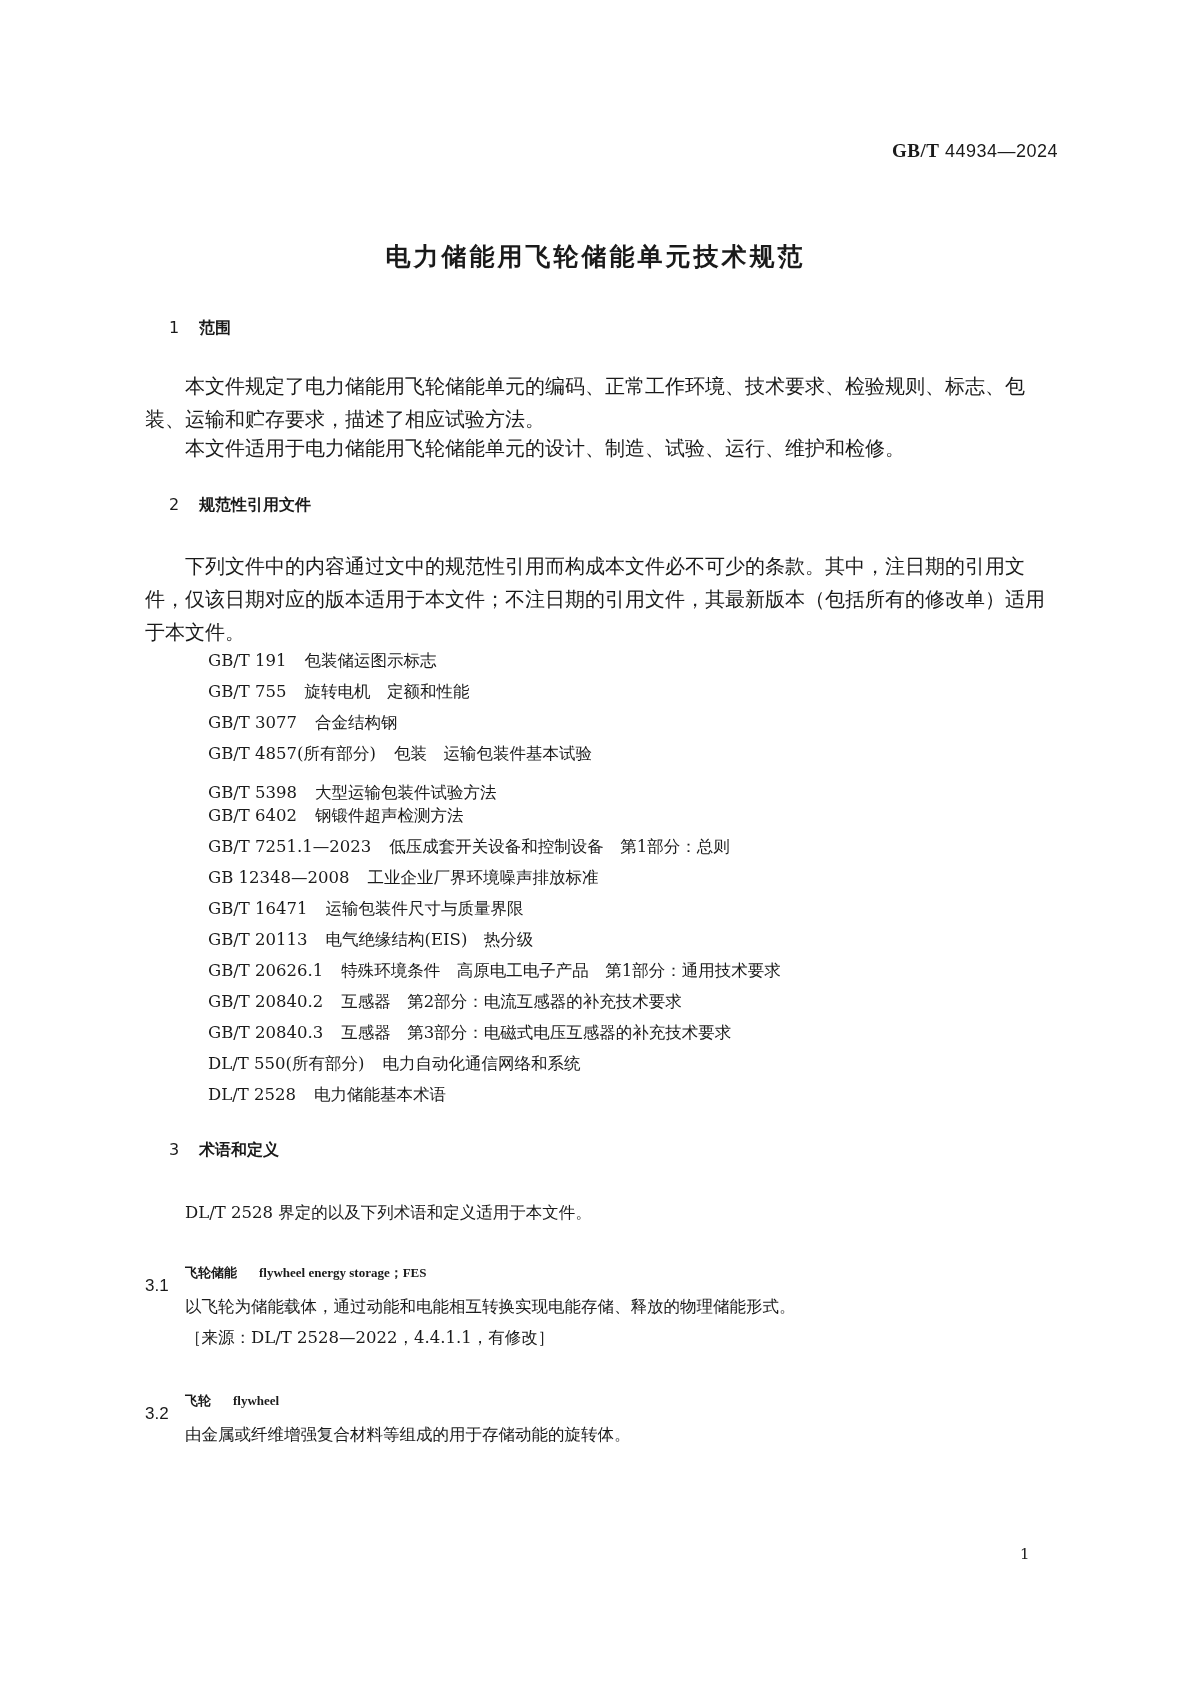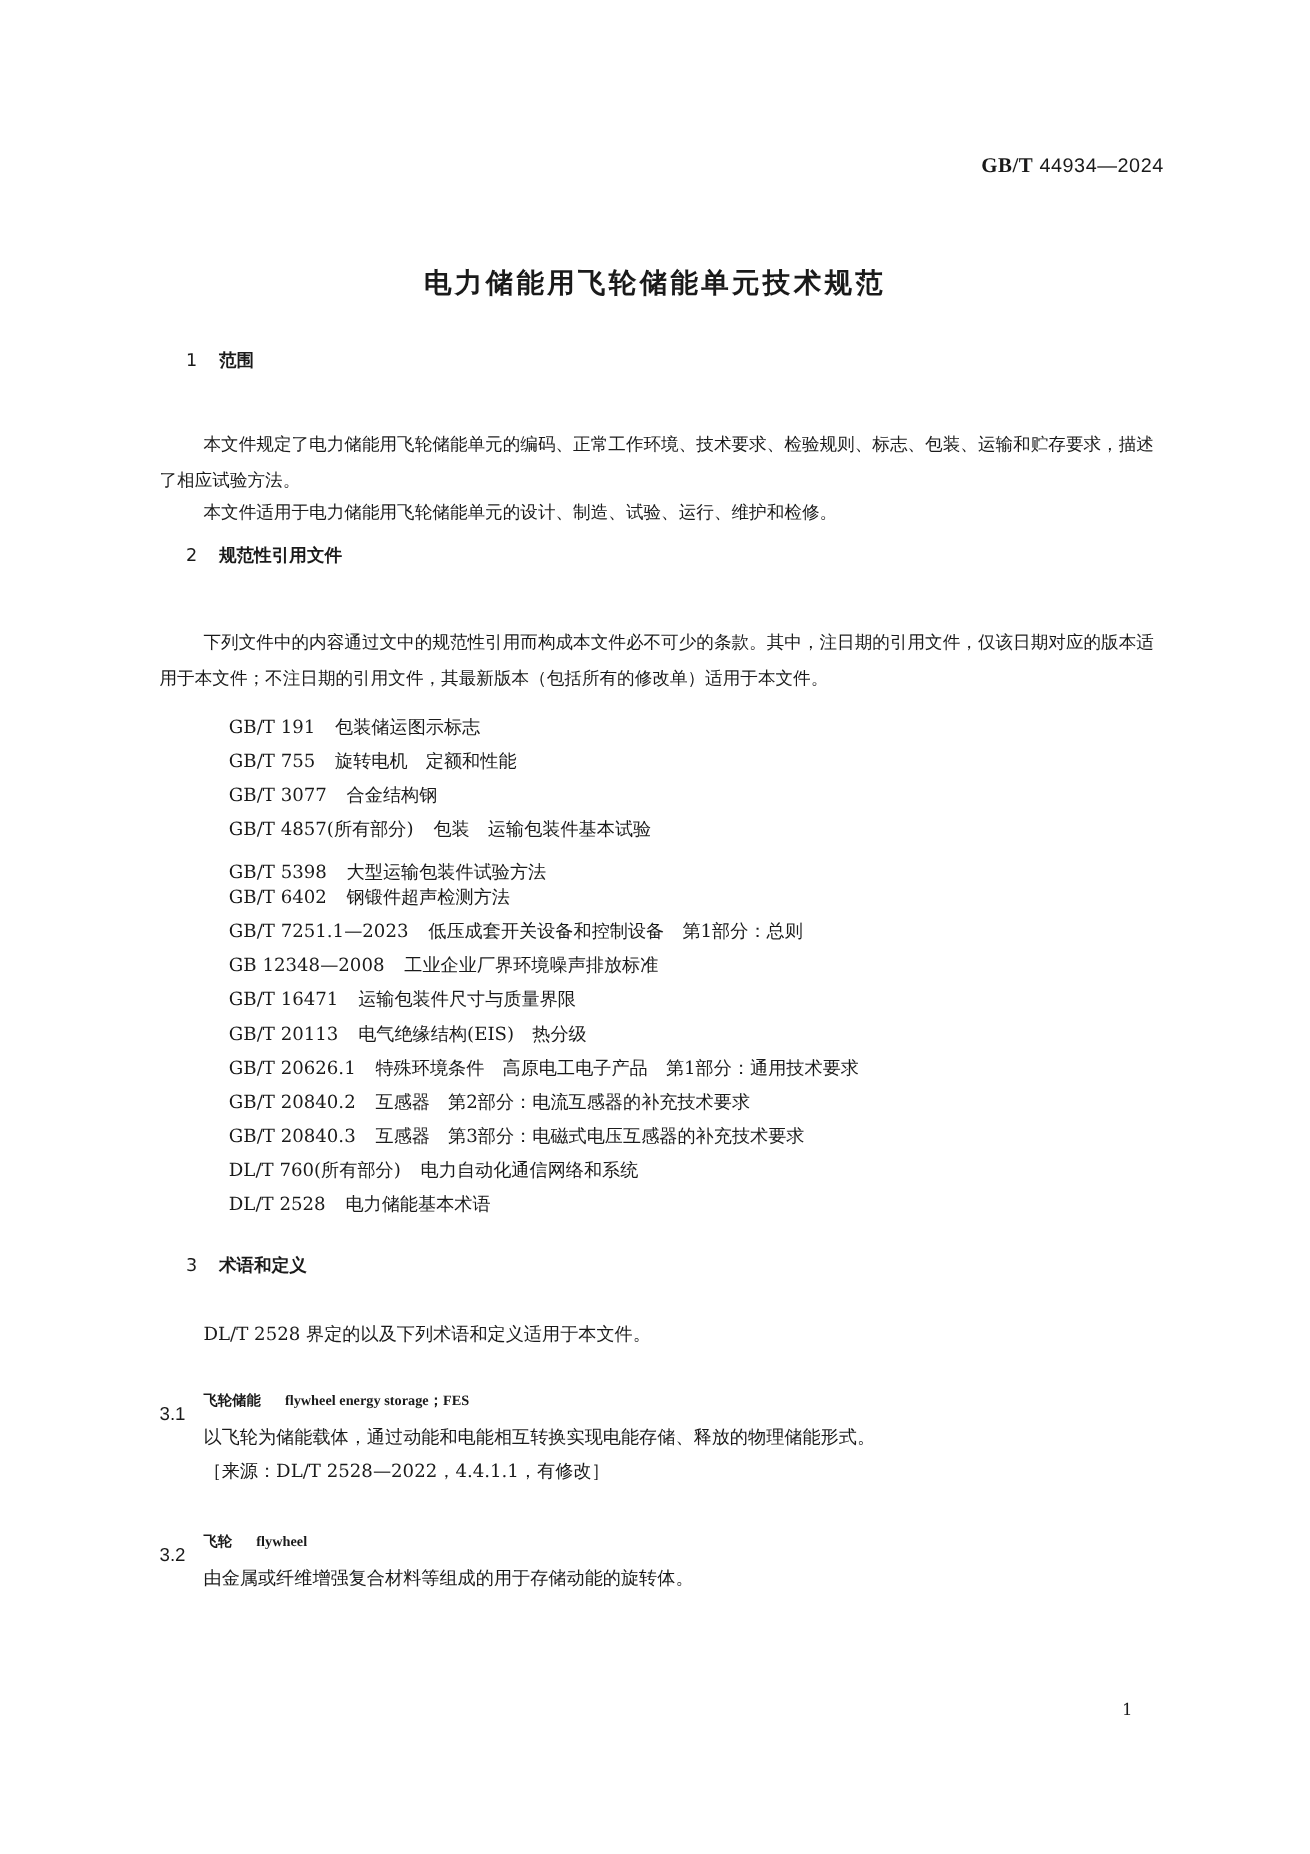--- a/index.html
+++ b/index.html
@@ -8,21 +8,21 @@
     font-family: "DejaVu Serif", "Liberation Serif", serif;
     color: #1a1a1a;
   }
   .abs { position: absolute; white-space: nowrap; }
   .std-code { right: 133px; top: 140px; font-size: 18px; font-family: "Liberation Sans", sans-serif; letter-spacing: 0.5px; }
   .std-code b { font-family: "Liberation Serif", serif; font-weight: bold; font-size: 19px; }
   .doc-title { left: 0; width: 1191px; text-align: center; top: 240px; font-size: 25px; font-family: "DejaVu Sans", sans-serif; letter-spacing: 3px; font-weight: bold; }
   .sec-head { left: 145px; font-size: 16px; font-family: "DejaVu Sans", sans-serif; font-weight: bold; margin-left: 24px; }
   .sec-head .num { display: inline-block; width: 30px; font-weight: normal; }
   .para { left: 185px; font-size: 16.5px; line-height: 33px; }
-  .wrap { left: 145px; width: 910px; white-space: normal; text-indent: 40px; font-size: 16px; line-height: 33px; margin-top: 17px; }
+  .wrap { left: 145px; width: 910px; white-space: normal; text-indent: 40px; font-size: 20px; line-height: 33px; }
   .ref-item { left: 185px; font-size: 16.5px; }
   .ref-item .code { display: inline-block; margin-right: 18px; margin-left: 23px; }
   .clause-num { left: 145px; font-size: 17px; font-family: "Liberation Sans", sans-serif; margin-top: 44px; }
   .term { left: 185px; font-size: 13px; font-weight: bold; }
   .term .en { margin-left: 22px; font-family: "Liberation Serif", serif; }
   .page-num { left: 1020px; top: 1545px; font-size: 15px; }
 </style>
 </head>
 <body>
 
@@ -43,21 +43,21 @@
 <div class="abs ref-item" style="top:743px"><span class="code">GB/T 4857(所有部分)</span><span>包装　运输包装件基本试验</span></div>
 <div class="abs ref-item" style="top:782px"><span class="code">GB/T 5398</span><span>大型运输包装件试验方法</span></div>
 <div class="abs ref-item" style="top:805px"><span class="code">GB/T 6402</span><span>钢锻件超声检测方法</span></div>
 <div class="abs ref-item" style="top:836px"><span class="code">GB/T 7251.1—2023</span><span>低压成套开关设备和控制设备　第1部分：总则</span></div>
 <div class="abs ref-item" style="top:867px"><span class="code">GB 12348—2008</span><span>工业企业厂界环境噪声排放标准</span></div>
 <div class="abs ref-item" style="top:898px"><span class="code">GB/T 16471</span><span>运输包装件尺寸与质量界限</span></div>
 <div class="abs ref-item" style="top:929px"><span class="code">GB/T 20113</span><span>电气绝缘结构(EIS)　热分级</span></div>
 <div class="abs ref-item" style="top:960px"><span class="code">GB/T 20626.1</span><span>特殊环境条件　高原电工电子产品　第1部分：通用技术要求</span></div>
 <div class="abs ref-item" style="top:991px"><span class="code">GB/T 20840.2</span><span>互感器　第2部分：电流互感器的补充技术要求</span></div>
 <div class="abs ref-item" style="top:1022px"><span class="code">GB/T 20840.3</span><span>互感器　第3部分：电磁式电压互感器的补充技术要求</span></div>
-<div class="abs ref-item" style="top:1053px"><span class="code">DL/T 760(所有部分)</span><span>电力自动化通信网络和系统</span></div>
+<div class="abs ref-item" style="top:1053px"><span class="code">DL/T 550(所有部分)</span><span>电力自动化通信网络和系统</span></div>
 <div class="abs ref-item" style="top:1084px"><span class="code">DL/T 2528</span><span>电力储能基本术语</span></div>
 
 <div class="abs sec-head" style="top:1140px"><span class="num">3</span><span>术语和定义</span></div>
 <div class="abs para" style="top:1196px">DL/T 2528 界定的以及下列术语和定义适用于本文件。</div>
 
 <div class="abs clause-num" style="top:1232px">3.1</div>
 <div class="abs term" style="top:1264px"><span>飞轮储能</span><span class="en">flywheel energy storage；FES</span></div>
 <div class="abs para" style="top:1290px">以飞轮为储能载体，通过动能和电能相互转换实现电能存储、释放的物理储能形式。</div>
 <div class="abs para" style="top:1321px">［来源：DL/T 2528—2022，4.4.1.1，有修改］</div>
 

